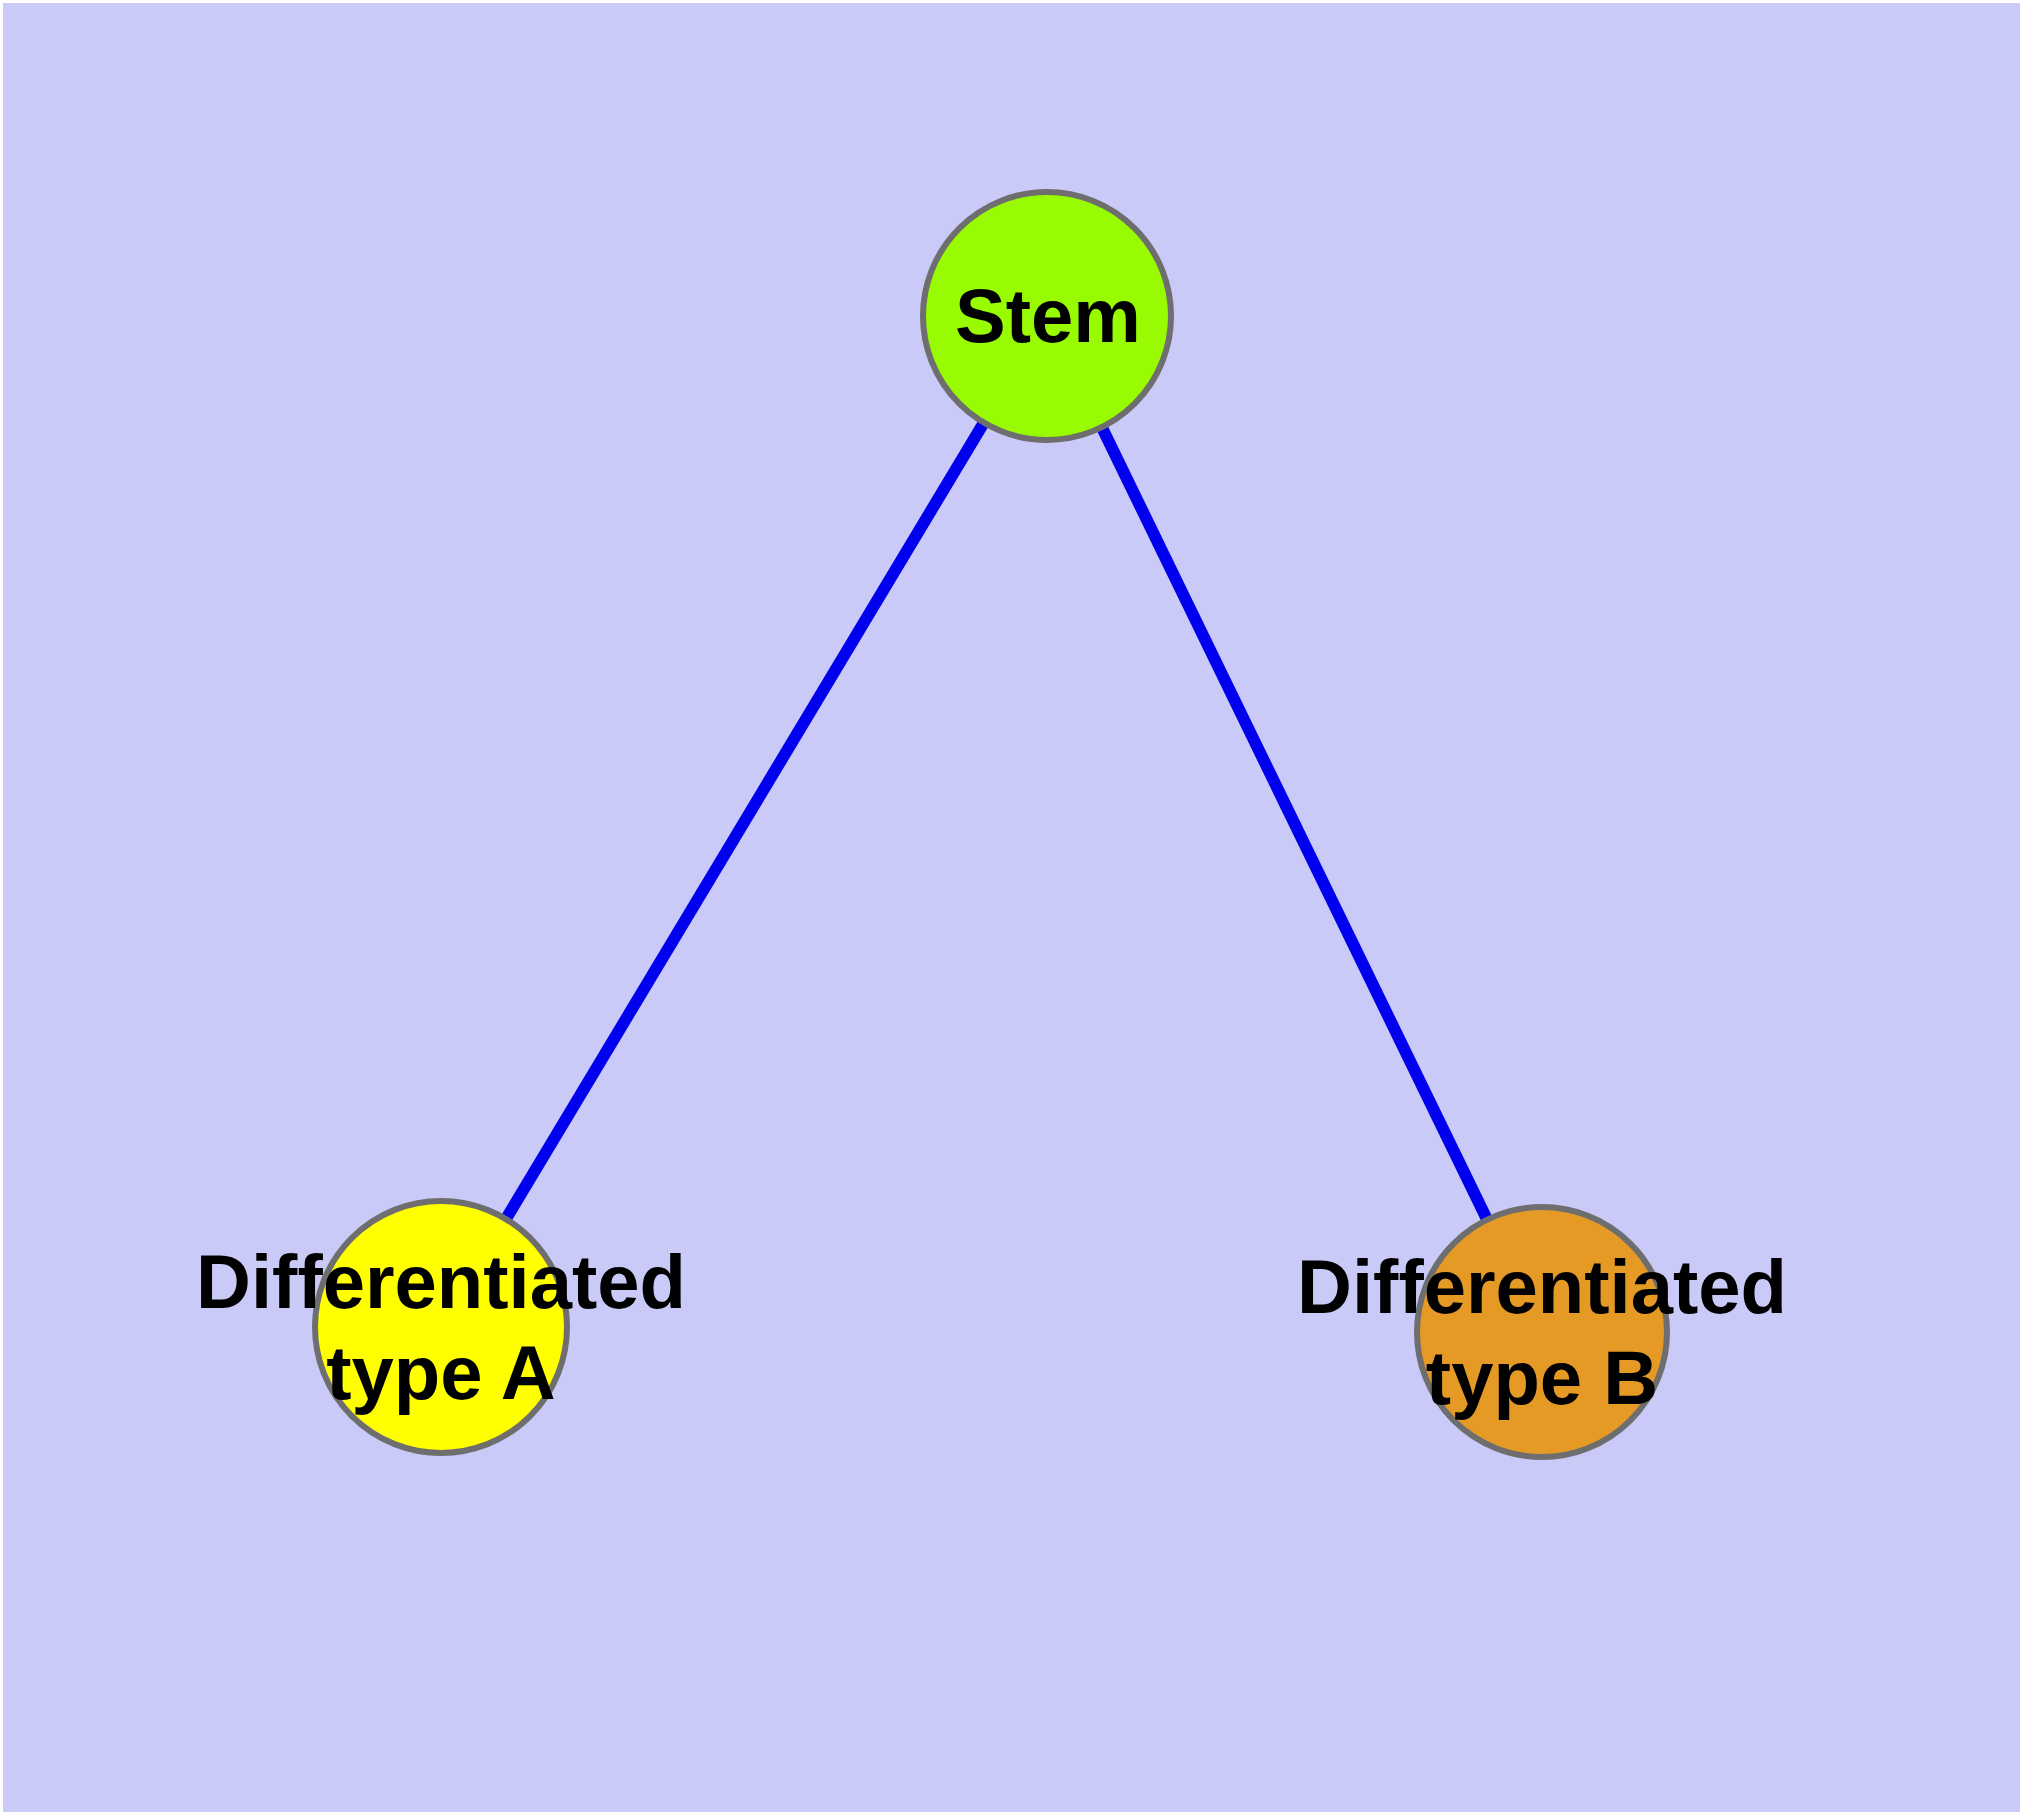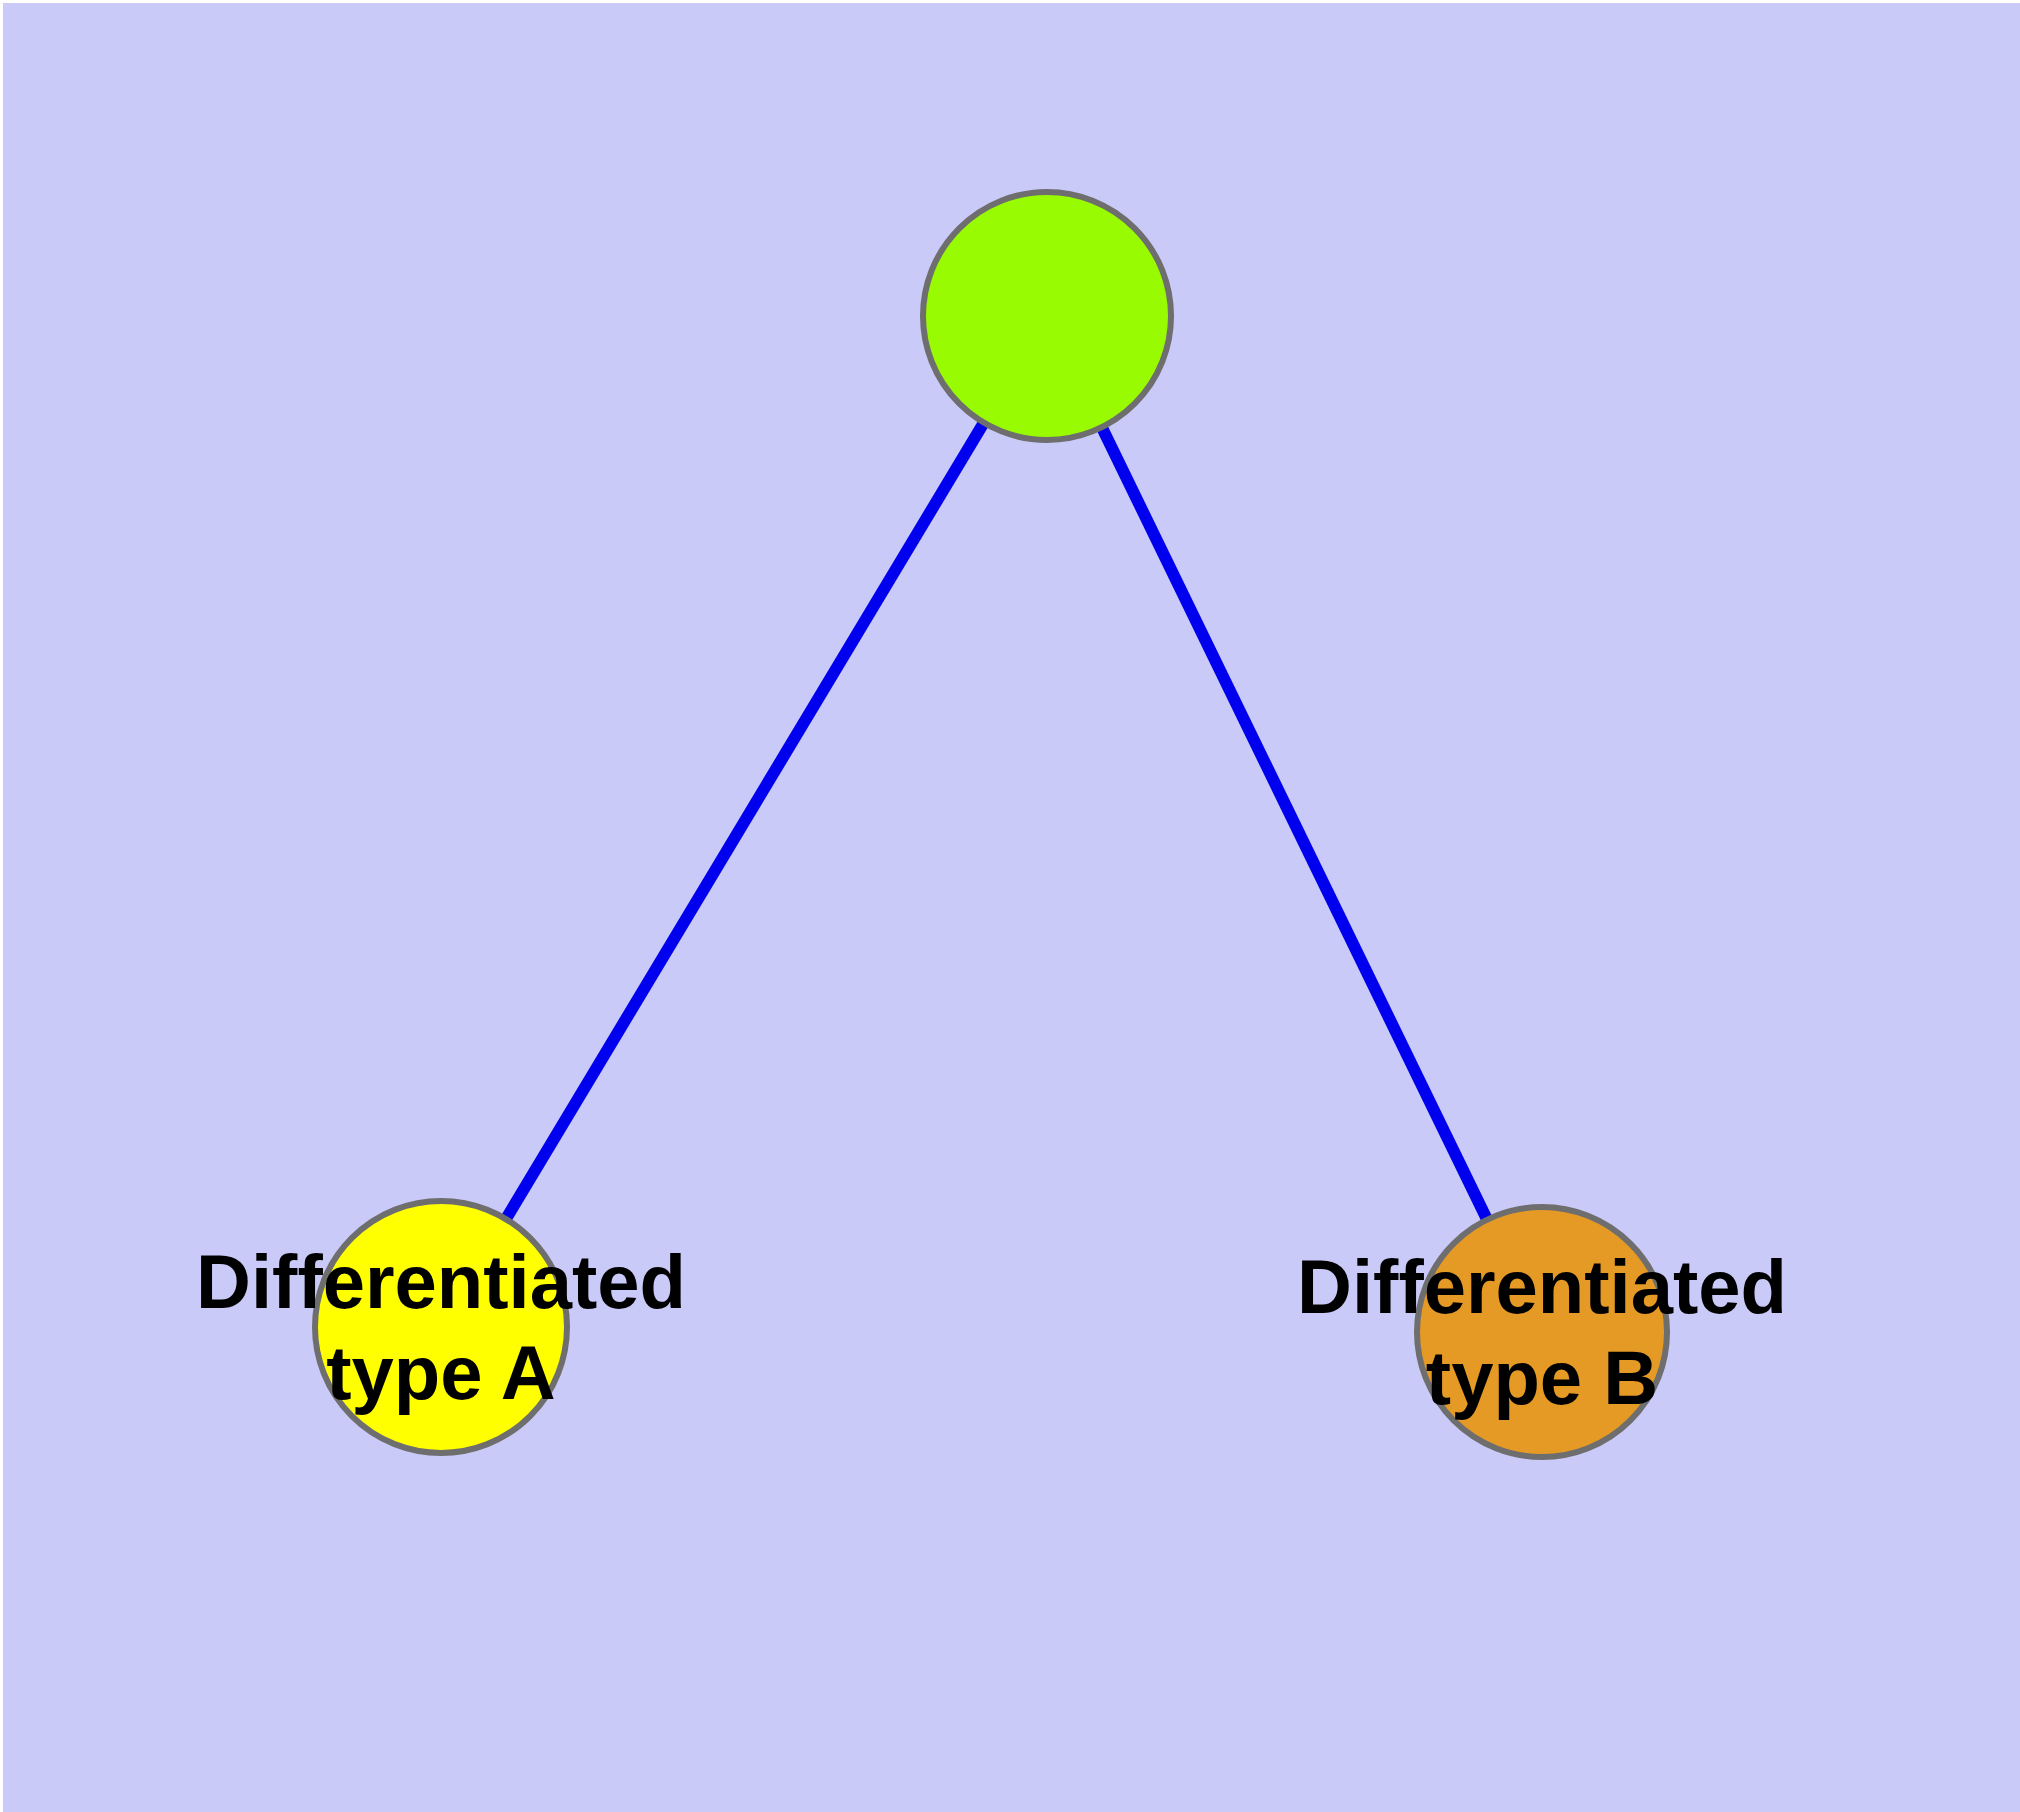--- a/index.html
+++ b/index.html
@@ -55,18 +55,19 @@
 
   <svg id="edge-layer" width="2021" height="1812" viewBox="0 0 2384 2138">
     <line x1="1236" y1="373" x2="520" y2="1566" stroke="#0000EE" stroke-width="14"></line>
     <line x1="1236" y1="373" x2="1819" y2="1572" stroke="#0000EE" stroke-width="14"></line>
   </svg>
 
   <div class="node-circle" style="left: 920px; top: 189px; width: 254px; height: 254px; background: rgb(153, 251, 1); border: 6px solid rgb(110, 110, 110);"></div>
   <div class="node-circle" style="left: 312px; top: 1198px; width: 258px; height: 258px; background: rgb(255, 255, 0); border: 6px solid rgb(110, 110, 110);"></div>
   <div class="node-circle" style="left: 1414px; top: 1204px; width: 256px; height: 256px; background: rgb(230, 154, 38); border: 6px solid rgb(110, 110, 110);"></div>
 
+  <div class="node-label" style="left: 1048px; top: 316px; color: rgb(0, 0, 0);">Stem</div>
   <div class="node-label" style="left: 441px; top: 1327px; color: rgb(0, 0, 0);">Differentiated
 type A</div>
   <div class="node-label" style="left: 1542px; top: 1332px; color: rgb(0, 0, 0);">Differentiated
 type B</div>
 </div>
 
 
 </body></html>

